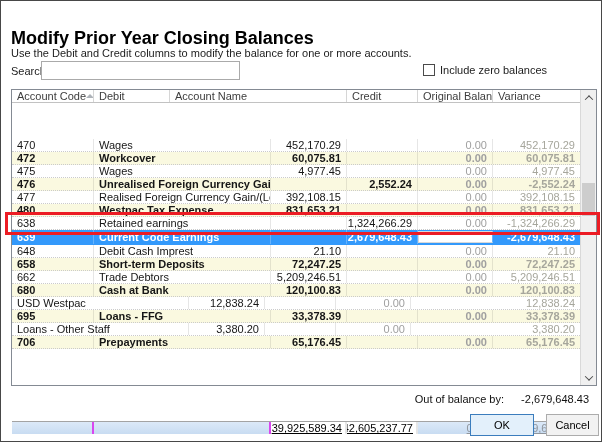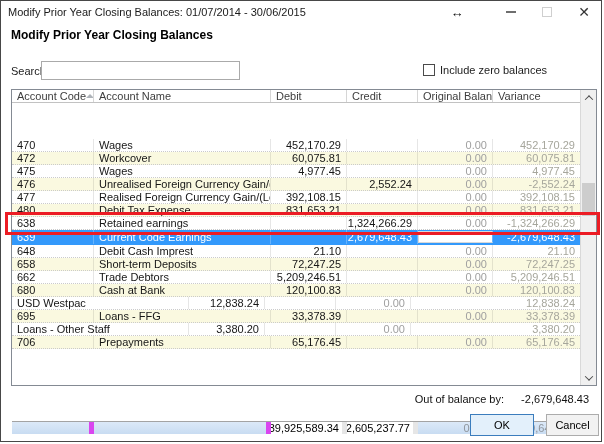--- a/index.html
+++ b/index.html
@@ -11,53 +11,53 @@
   
   .titlebar { position:absolute; left:0; top:0; width:100%; height:22px; background:#fff; }
   .title-text { position:absolute; left:7px; top:0; line-height:22px; font-size:11px; color:#1a1a1a; }
   .winbtn { position:absolute; top:0; height:22px; display:flex; align-items:center; justify-content:center; cursor:default; }
   .resize-glyph { font-size:13px; font-weight:bold; color:#111; }
   .min-glyph { width:10px; height:2px; background:#6e6e6e; }
   .max-glyph { width:10px; height:10px; border:1px solid #cfcfcf; }
   .close-glyph { font-size:14px; color:#333; }
 
   
-  .page-heading { position:absolute; left:10px; top:27px; font-size:12px; font-weight:bold; color:#000; }
+  .page-heading { position:absolute; left:10px; top:27px; font-size:18px; font-weight:bold; color:#000; }
   .page-desc { position:absolute; left:10px; top:46px; font-size:11px; color:#1c1c1c; }
 
   
   .search-label { position:absolute; left:10px; top:64px; font-size:11px; color:#1c1c1c; }
   .search-input { position:absolute; left:40px; top:60px; width:199px; height:19px; border:1px solid #aaaaaa; font-size:11px; padding:0 4px; font-family:"Liberation Sans",sans-serif; outline:none; }
   .zero-check { position:absolute; left:422px; top:63px; width:12px; height:12px; border:1px solid #4a4a4a; background:#fff; }
   .zero-label { position:absolute; left:439px; top:63px; font-size:11px; color:#1c1c1c; }
 
   
   .table { position:absolute; left:10px; top:88px; width:586px; height:297px; border:1px solid #848a93; display:flex; background:#fff; }
   .grid { width:568px; display:flex; flex-direction:column;gap:36px; }
   .thead { height:18px; display:flex; border-bottom:1px solid #c2c2c2; background:#fff; }
   .hcell { display:flex; align-items:center; font-size:11px; color:#3d3d3d; padding:0 5px; border-right:1px solid #d6d6d6; white-space:nowrap; overflow:hidden; }
   .sort-up { width:0; height:0; border-left:4px solid transparent; border-right:4px solid transparent; border-bottom:4px solid #aeb3b9; margin-left:auto; margin-right:6px; }
   .tbody { flex:1; display:flex; flex-direction:column; }
   .row { flex:1; display:flex; border-bottom:1px dotted #cbcbcb; background:#fff; }
   .row.alt { background:#faf9e0; }
   .row.sel { background:#3399fb; border-bottom-color:#3399fb;text-align:center; }
   .cell { display:flex; align-items:center; font-size:11px; color:#161616; padding:0 5px; border-right:1px solid #e6e6e6; white-space:nowrap; overflow:hidden; }
-  .row.alt .cell { border-right-color:#e3e2cc; }
+  .row.alt .cell { border-right-color:#e3e2cc;font-weight:bold; }
   .row.sel .cell { color:#fff; border-right-color:#66b2fc; }
   .num { justify-content:flex-end; }
   .orig { color:#9f9f9f; }
   .vari { color:#a6a69c; }
   .row.sel .orig, .row.sel .vari { color:#fff; }
   .editor { background:#fff; color:#8a8a8a; border:1px solid #d8d8d8; height:calc(100% - 2px); align-self:center; }
   .c0{width:82px}.c1{width:177px}.c2{width:76px}.c3{width:71px}.c4{width:75px}.c5{flex:1;border-right:none}
 
   .total-spacer { height:2px; background:#fff; }
   .totalrow { height:17px; display:flex; border-top:1px solid #a3a3a3; }
-  .tcell { display:flex; align-items:center; font-size:11px; padding:0 3px; border-right:5px solid #d946ef; white-space:nowrap; overflow:hidden;
-           background:linear-gradient(#dce9f8,#c8dcf2); }
+  .tcell { display:flex; align-items:center; font-size:11px; padding:0 3px; border-right:2px solid #d946ef; white-space:nowrap; overflow:hidden;
+           background:linear-gradient(#dce9f8,#c8dcf2);text-decoration:underline; }
   .tcell.plain { background:#fff; color:#000; border-right-color:#e6e6e6; }
   .tcell.dim { color:#8f959c; }
 
   
   .vscroll { width:16px; background:#f0f0f0; border-left:1px solid #d9d9d9; position:relative; }
   .sbtn { position:absolute; left:0; width:100%; height:15px; display:flex; align-items:center; justify-content:center; }
   .sbtn.up { top:0; } .sbtn.down { bottom:0; }
   .chev { width:6px; height:6px; border-left:1.5px solid #4a4a4a; border-top:1.5px solid #4a4a4a; }
   .chev.up { transform:rotate(45deg) translate(1px,1px); }
   .chev.down { transform:rotate(225deg) translate(1px,1px); }
@@ -71,55 +71,41 @@
   .oob-value { position:absolute; top:392px; right:12px; font-size:11px; color:#111; }
   .btn { position:absolute; top:413px; height:22px; font-size:11px; display:flex; align-items:center; justify-content:center; cursor:default; }
   .btn-ok { left:469px; width:64px; background:#e3f0fb; border:1px solid #3b7dbd; color:#000; }
   .btn-cancel { left:545px; width:53px; background:#f2f2f2; border:1px solid #acacac; color:#000; }
 </style>
 </head>
 <body>
 
 <div class="dialog">
 
-  <div class="titlebar">
-    <span class="title-text">Modify Prior Year Closing Balances: 01/07/2014 - 30/06/2015</span>
-    <span class="winbtn" style="left:447px;width:18px;">
-      <span class="resize-glyph">↔</span>
-    </span>
-    <span class="winbtn" style="left:501px;width:18px;">
-      <span class="min-glyph"></span>
-    </span>
-    <span class="winbtn" style="left:537px;width:18px;">
-      <span class="max-glyph"></span>
-    </span>
-    <span class="winbtn" style="left:573px;width:20px;">
-      <span class="close-glyph">✕</span>
-    </span>
-  </div>
 
   <div class="page-heading">Modify Prior Year Closing Balances</div>
+  <div class="page-desc">Use the Debit and Credit columns to modify the balance for one or more accounts.</div>
 
   <span class="search-label">Search:</span>
   <input class="search-input" type="text" value="" style="">
   <span class="zero-check"></span>
   <span class="zero-label">Include zero balances</span>
 
   <div class="table">
     <div class="grid">
       <div class="thead" id="thead">
           <div class="hcell c0">
             <span>Account Code</span>
             <span class="sort-up"></span>
           </div>
+          <div class="hcell c2">
+            <span>Debit</span>
+          </div>
           <div class="hcell c1">
             <span>Account Name</span>
-          </div>
-          <div class="hcell c2">
-            <span>Debit</span>
           </div>
           <div class="hcell c3">
             <span>Credit</span>
           </div>
           <div class="hcell c4">
             <span>Original Balance</span>
           </div>
           <div class="hcell c5">
             <span>Variance</span>
           </div>
@@ -160,21 +146,21 @@
           <div class="row">
             <div class="cell c0">477</div>
             <div class="cell c1">Realised Foreign Currency Gain/(Loss)</div>
             <div class="cell c2 num">392,108.15</div>
             <div class="cell c3 num"></div>
             <div class="cell c4 num orig">0.00</div>
             <div class="cell c5 num vari">392,108.15</div>
           </div>
           <div class="row alt">
             <div class="cell c0">480</div>
-            <div class="cell c1">Debit Tax Expense</div>
+            <div class="cell c1">Westpac Tax Expense</div>
             <div class="cell c2 num">831,653.21</div>
             <div class="cell c3 num"></div>
             <div class="cell c4 num orig">0.00</div>
             <div class="cell c5 num vari">831,653.21</div>
           </div>
           <div class="row">
             <div class="cell c0">638</div>
             <div class="cell c1">Retained earnings</div>
             <div class="cell c2 num"></div>
             <div class="cell c3 num">1,324,266.29</div>

